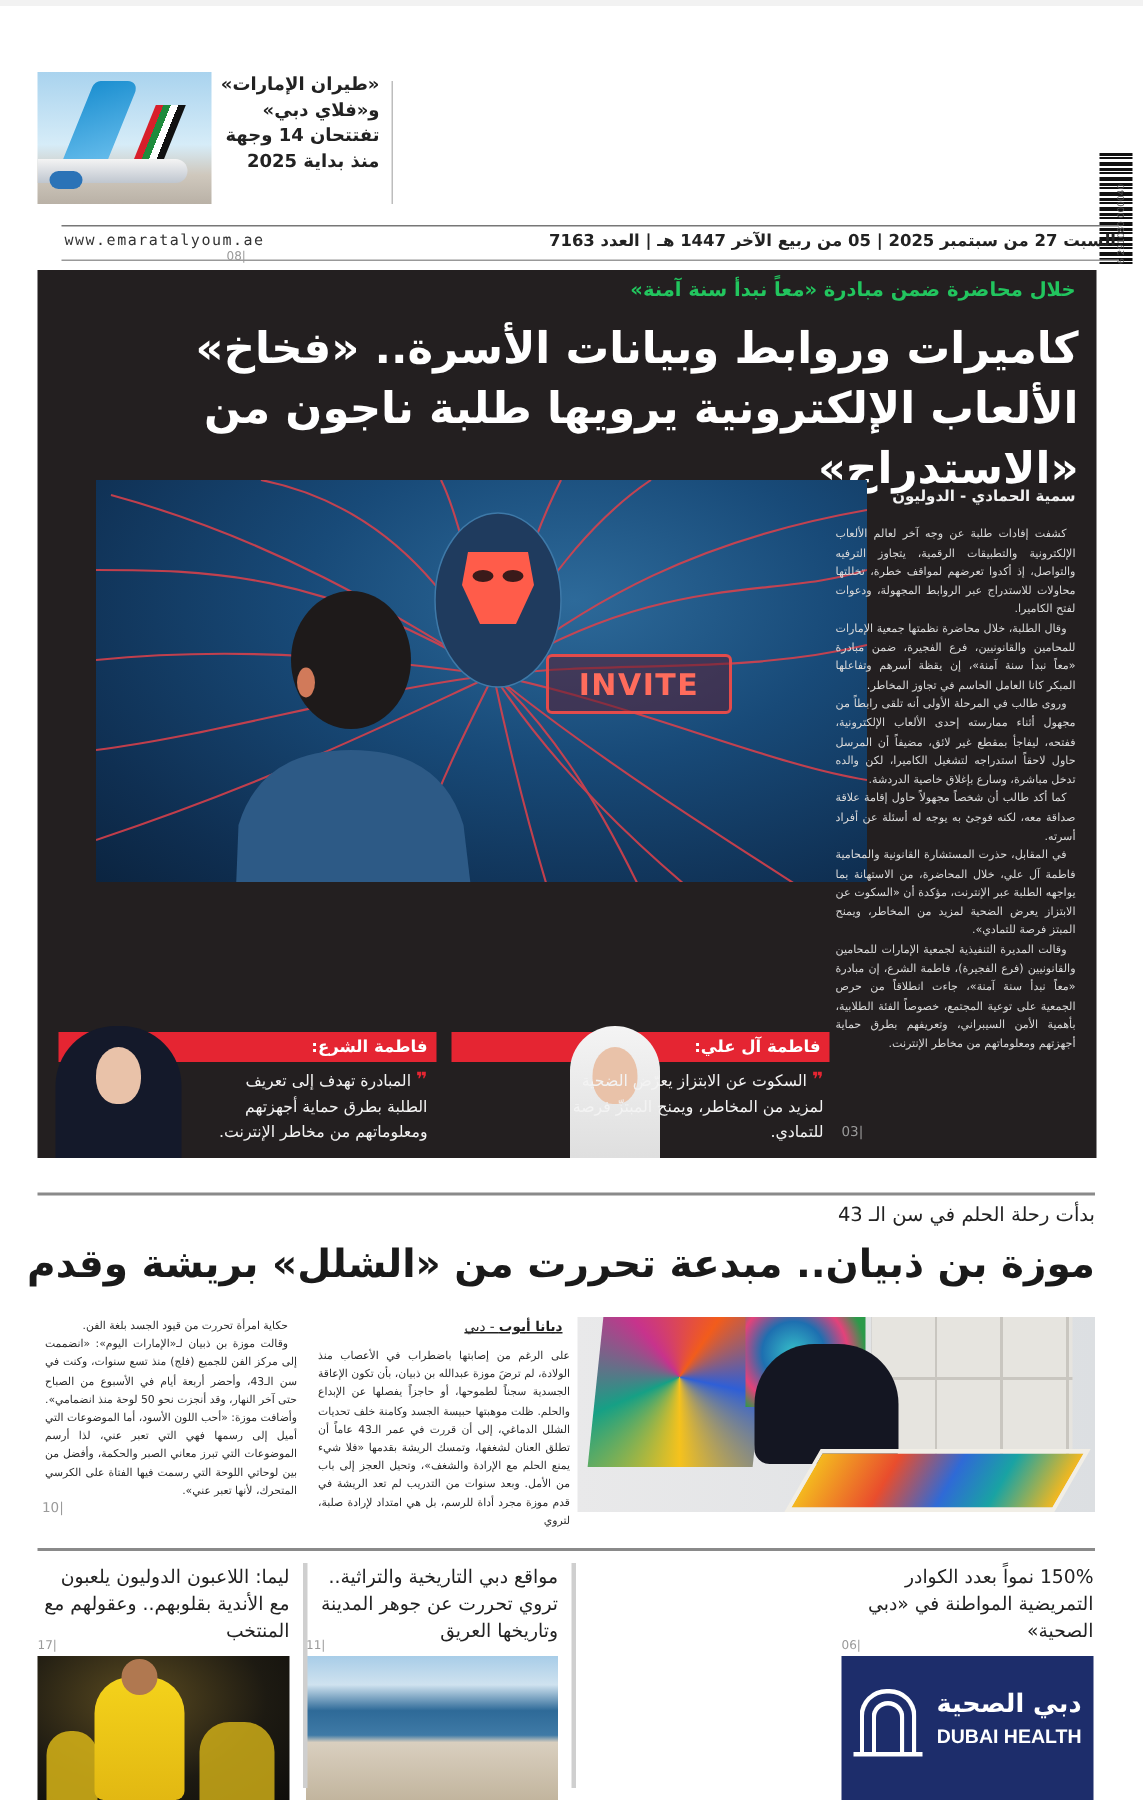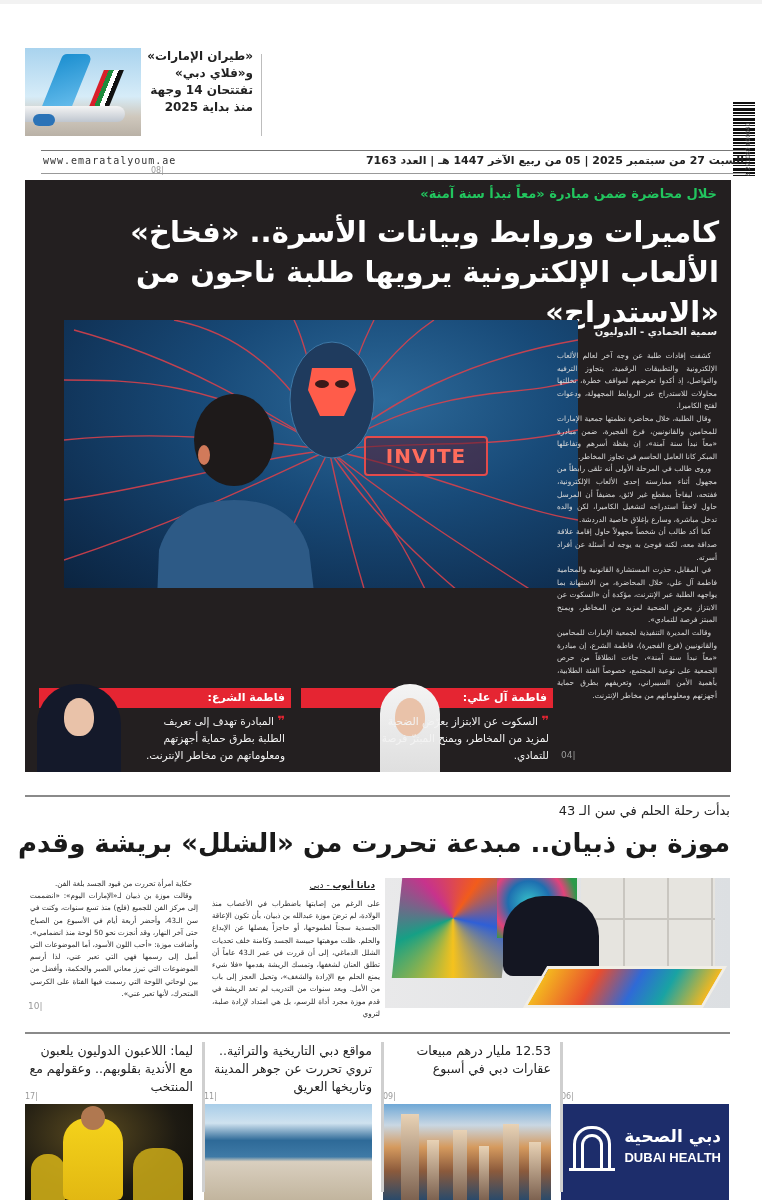--- a/index.html
+++ b/index.html
@@ -196,21 +196,21 @@
 
     <div class="byline">سمية الحمادي - الدوليون</div>
     <div class="article-col">
       <p>كشفت إفادات طلبة عن وجه آخر لعالم الألعاب الإلكترونية والتطبيقات الرقمية، يتجاوز الترفيه والتواصل، إذ أكدوا تعرضهم لمواقف خطرة، تخللتها محاولات للاستدراج عبر الروابط المجهولة، ودعوات لفتح الكاميرا.</p>
       <p>وقال الطلبة، خلال محاضرة نظمتها جمعية الإمارات للمحامين والقانونيين، فرع الفجيرة، ضمن مبادرة «معاً نبدأ سنة آمنة»، إن يقظة أسرهم وتفاعلها المبكر كانا العامل الحاسم في تجاوز المخاطر.</p>
       <p>وروى طالب في المرحلة الأولى أنه تلقى رابطاً من مجهول أثناء ممارسته إحدى الألعاب الإلكترونية، ففتحه، ليفاجأ بمقطع غير لائق، مضيفاً أن المرسل حاول لاحقاً استدراجه لتشغيل الكاميرا، لكن والده تدخل مباشرة، وسارع بإغلاق خاصية الدردشة.</p>
       <p>كما أكد طالب أن شخصاً مجهولاً حاول إقامة علاقة صداقة معه، لكنه فوجئ به يوجه له أسئلة عن أفراد أسرته.</p>
       <p>في المقابل، حذرت المستشارة القانونية والمحامية فاطمة آل علي، خلال المحاضرة، من الاستهانة بما يواجهه الطلبة عبر الإنترنت، مؤكدة أن «السكوت عن الابتزاز يعرض الضحية لمزيد من المخاطر، ويمنح المبتز فرصة للتمادي».</p>
       <p>وقالت المديرة التنفيذية لجمعية الإمارات للمحامين والقانونيين (فرع الفجيرة)، فاطمة الشرع، إن مبادرة «معاً نبدأ سنة آمنة»، جاءت انطلاقاً من حرص الجمعية على توعية المجتمع، خصوصاً الفئة الطلابية، بأهمية الأمن السيبراني، وتعريفهم بطرق حماية أجهزتهم ومعلوماتهم من مخاطر الإنترنت.</p>
     </div>
-    <div class="lead-page">04|</div>
+    <div class="lead-page">03|</div>
 
     <div class="quotes">
       <div class="qpanel right">
         <div class="qbar">فاطمة آل علي:</div>
         <div class="portrait p1">
           <div class="veil-w"></div>
           <div class="face"></div>
         </div>
         <div class="qtext">
           <span class="qmark">❞</span>
@@ -247,43 +247,31 @@
   <div class="col2a">على الرغم من إصابتها باضطراب في الأعصاب منذ الولادة، لم ترضَ موزة عبدالله بن ذبيان، بأن تكون الإعاقة الجسدية سجناً لطموحها، أو حاجزاً يفصلها عن الإبداع والحلم. ظلت موهبتها حبيسة الجسد وكامنة خلف تحديات الشلل الدماغي، إلى أن قررت في عمر الـ43 عاماً أن تطلق العنان لشغفها، وتمسك الريشة بقدمها «فلا شيء يمنع الحلم مع الإرادة والشغف»، وتحيل العجز إلى باب من الأمل. وبعد سنوات من التدريب لم تعد الريشة في قدم موزة مجرد أداة للرسم، بل هي امتداد لإرادة صلبة، لتروي</div>
   <div class="col2b">
     <p>حكاية امرأة تحررت من قيود الجسد بلغة الفن.</p>
     <p>وقالت موزة بن ذبيان لـ«الإمارات اليوم»: «انضممت إلى مركز الفن للجميع (فلج) منذ تسع سنوات، وكنت في سن الـ43، وأحضر أربعة أيام في الأسبوع من الصباح حتى آخر النهار، وقد أنجزت نحو 50 لوحة منذ انضمامي». وأضافت موزة: «أحب اللون الأسود، أما الموضوعات التي أميل إلى رسمها فهي التي تعبر عني، لذا أرسم الموضوعات التي تبرز معاني الصبر والحكمة، وأفضل من بين لوحاتي اللوحة التي رسمت فيها الفتاة على الكرسي المتحرك، لأنها تعبر عني».</p>
   </div>
   <div class="page2">10|</div>
 
   <div class="rule3"></div>
 
   <div class="teaser t1">
+    <div class="ttext">150% نمواً بعدد الكوادر التمريضية المواطنة في «دبي الصحية»</div>
     <div class="tpage">06|</div>
     <div class="timg img-health">
       <div class="arch"></div>
       <div class="arch2"></div>
       <div class="base"></div>
       <div class="ar">دبي الصحية</div>
       <div class="en">DUBAI HEALTH</div>
     </div>
   </div>
 
-  <div class="teaser t2">
-    <div class="vsep"></div>
-    <div class="ttext">12.53 مليار درهم مبيعات عقارات دبي في أسبوع</div>
-    <div class="tpage">09|</div>
-    <div class="timg img-marina">
-      <div class="tower" style="left:18px;width:18px;height:86px;"></div>
-      <div class="tower" style="left:44px;width:12px;height:60px;"></div>
-      <div class="tower" style="left:70px;width:14px;height:70px;"></div>
-      <div class="tower" style="left:96px;width:10px;height:54px;"></div>
-      <div class="tower" style="left:120px;width:16px;height:76px;"></div>
-      <div class="tower" style="left:146px;width:12px;height:58px;"></div>
-    </div>
-  </div>
 
   <div class="teaser t3">
     <div class="vsep"></div>
     <div class="ttext">مواقع دبي التاريخية والتراثية.. تروي تحررت عن جوهر المدينة وتاريخها العريق</div>
     <div class="tpage">11|</div>
     <div class="timg img-creek"></div>
   </div>
 
   <div class="teaser t4">
     <div class="vsep"></div>

